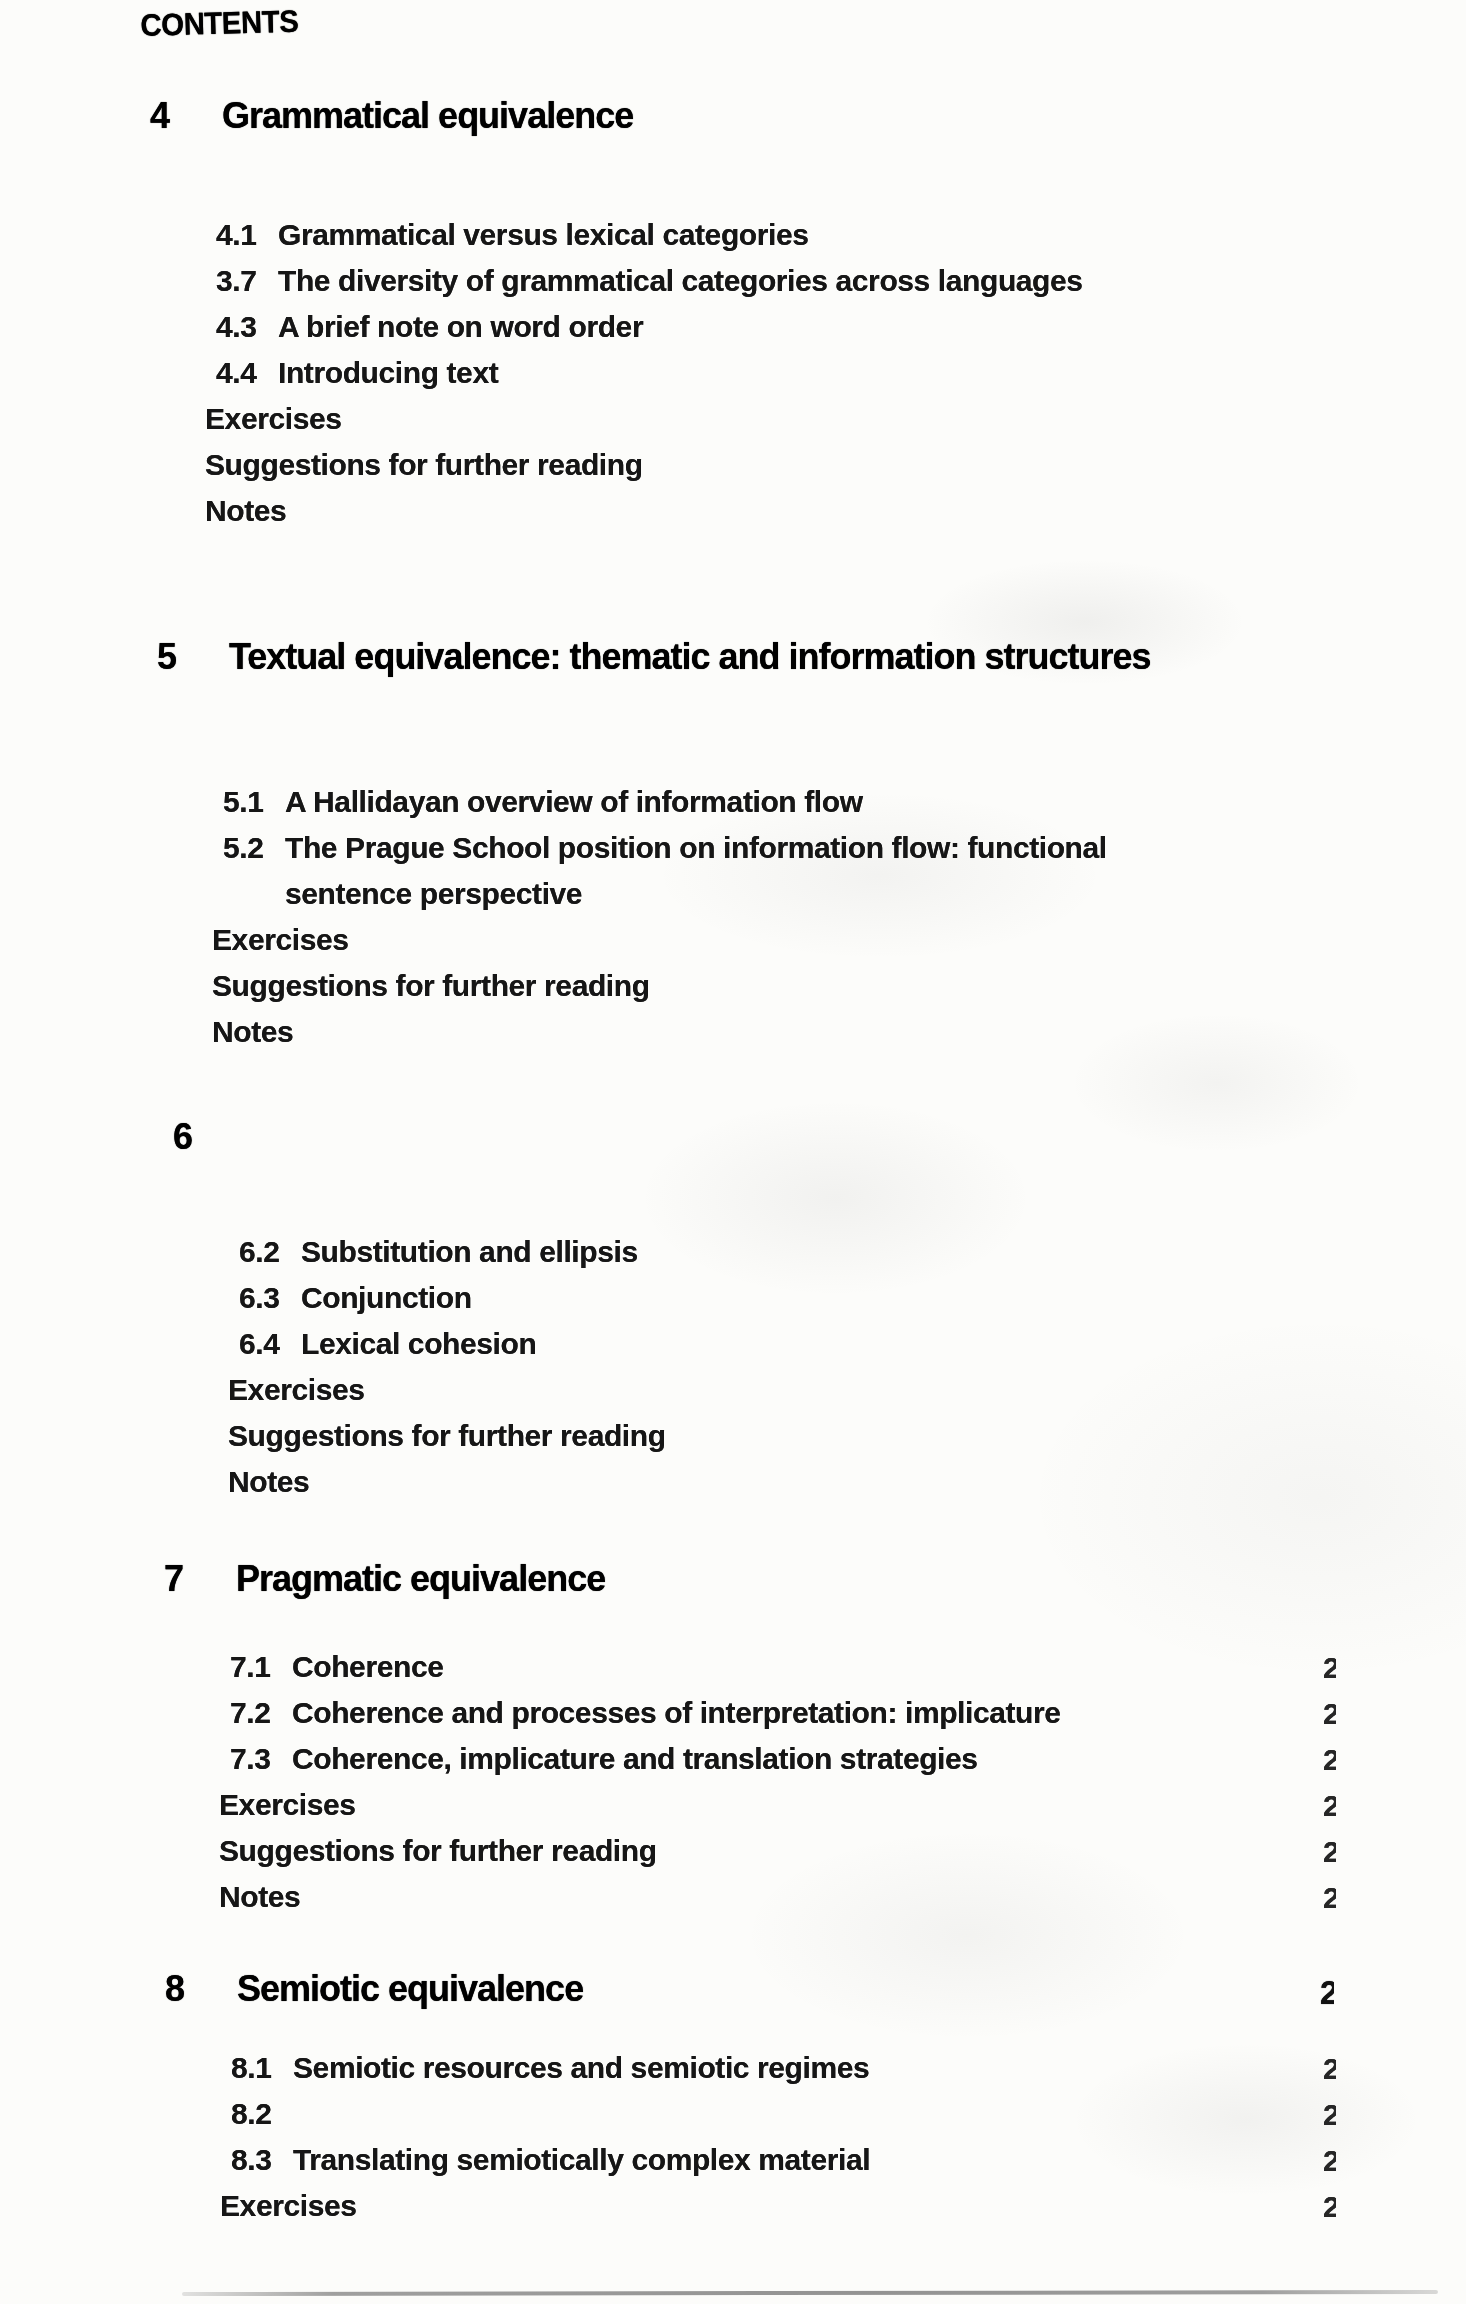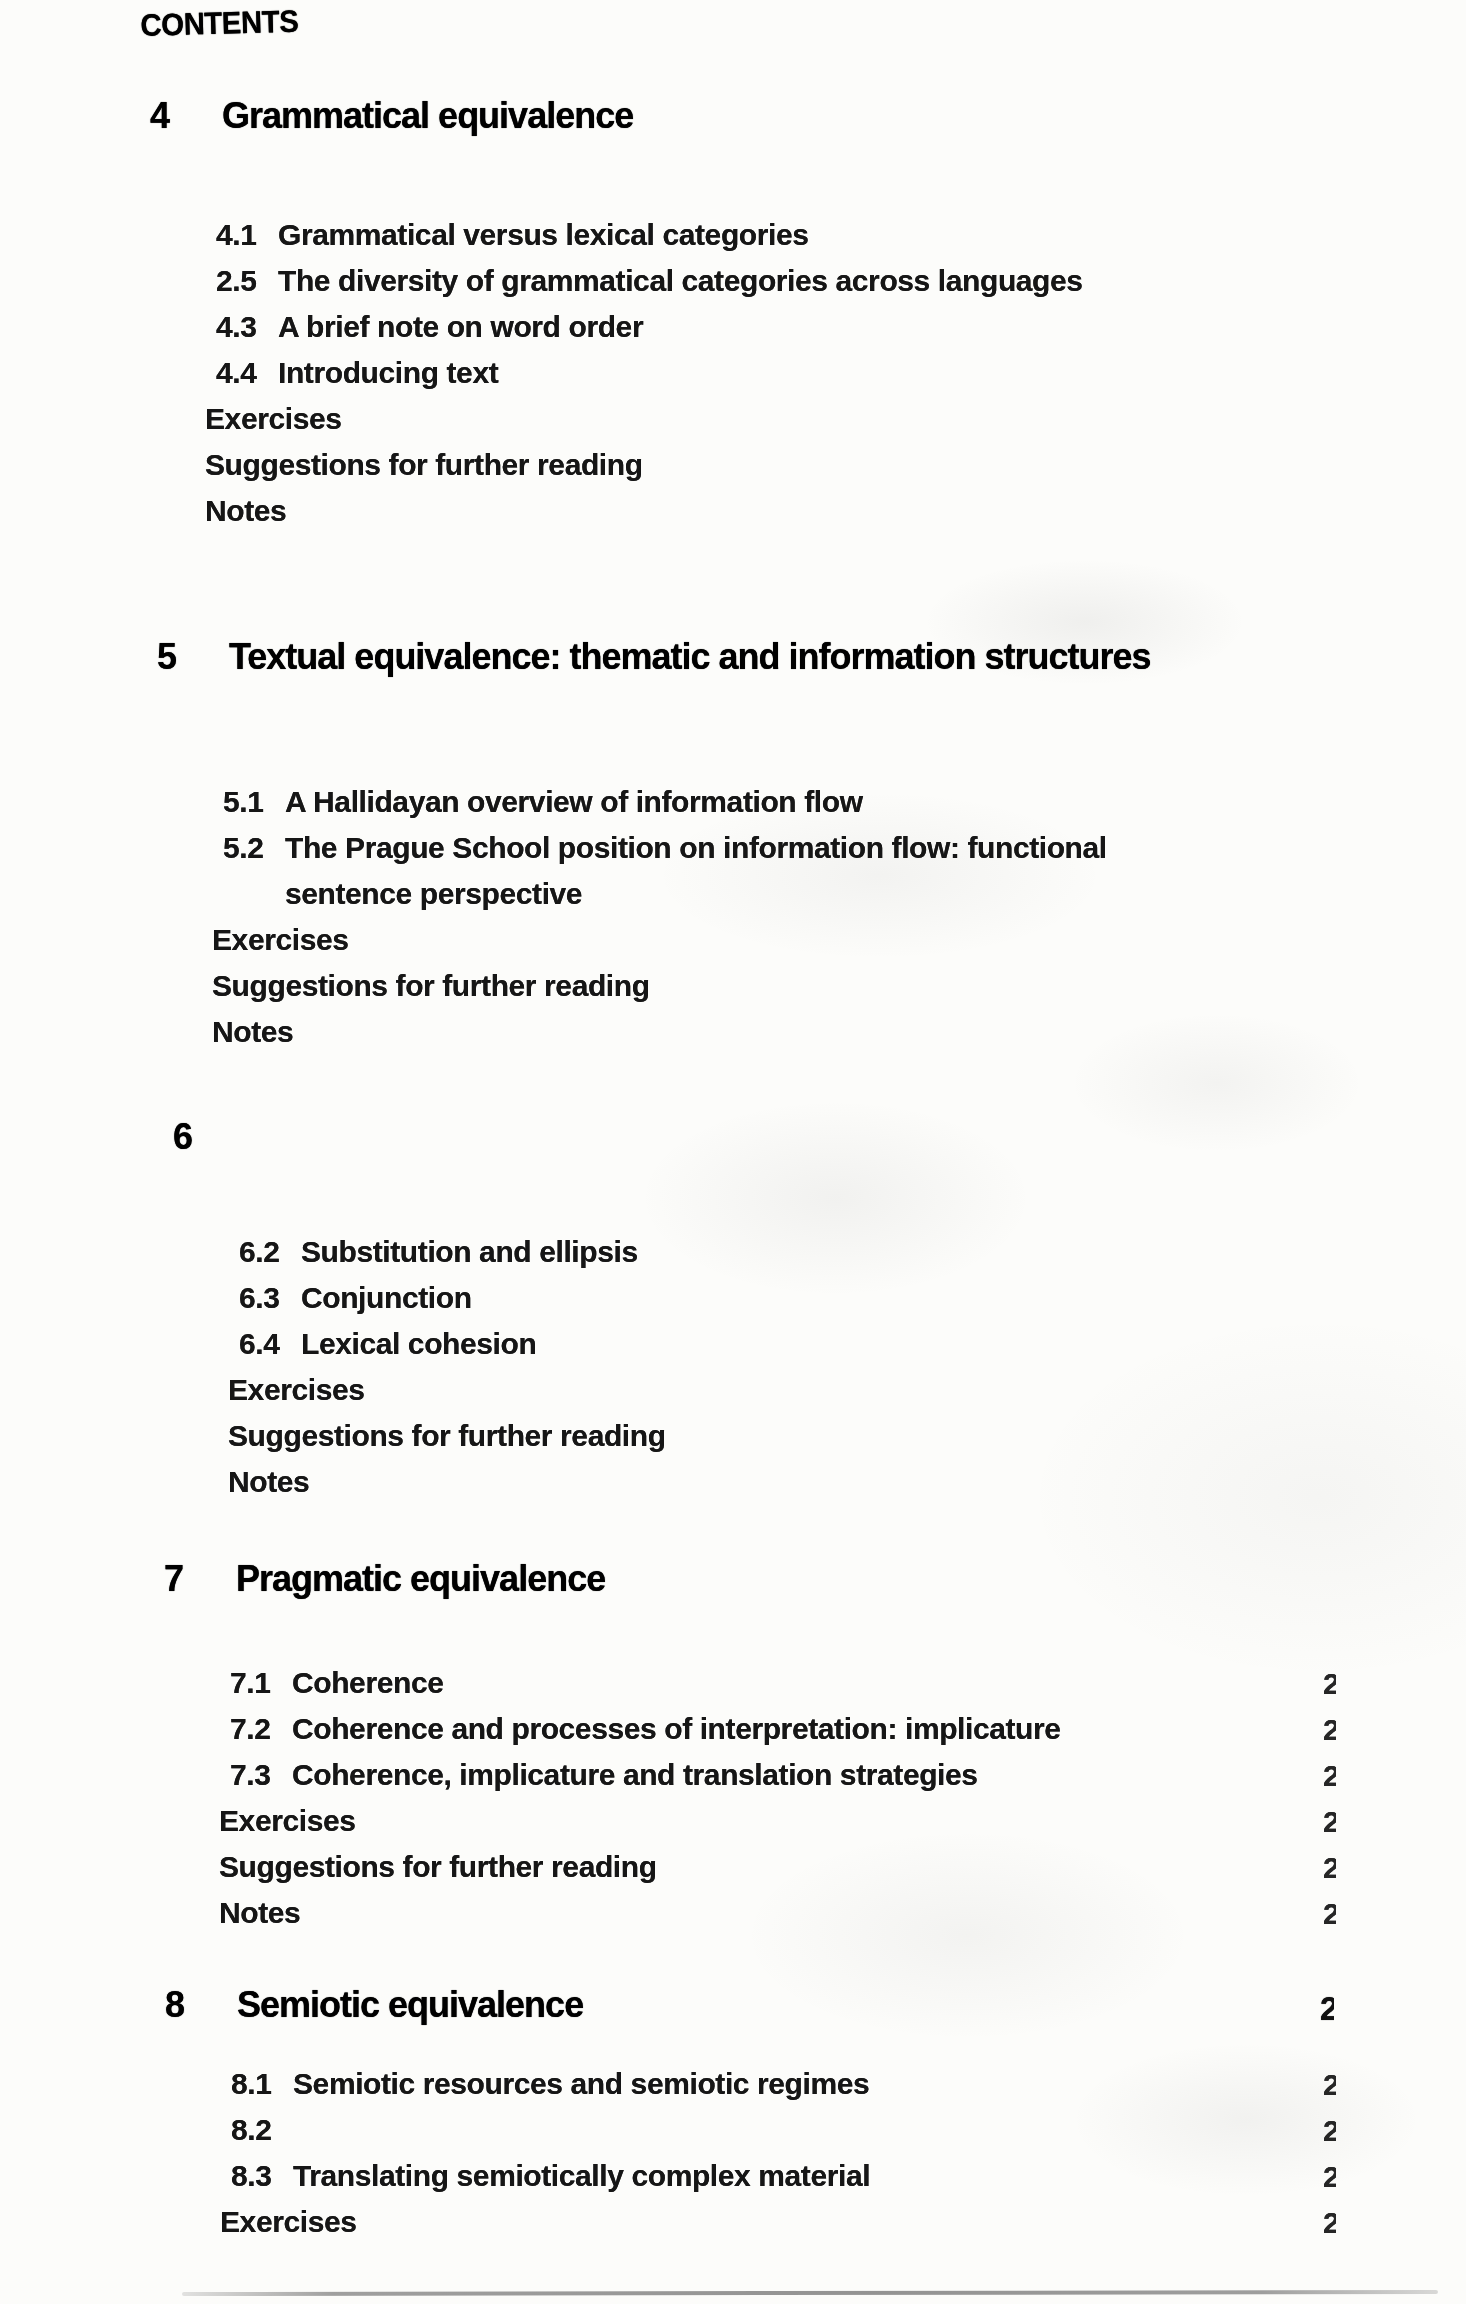--- a/index.html
+++ b/index.html
@@ -89,21 +89,21 @@
     <div class="ch-head">
       <span class="ch-num">4</span>
       <span class="ch-title">Grammatical equivalence</span>
     </div>
     <div class="items" style="margin-top:76px;">
       <div class="row num-row">
         <span class="inum">4.1</span>
         <span class="ilabel">Grammatical versus lexical categories</span>
       </div>
       <div class="row num-row">
-        <span class="inum">2.5</span>
+        <span class="inum">3.7</span>
         <span class="ilabel">The diversity of grammatical categories across languages</span>
       </div>
       <div class="row num-row">
         <span class="inum">4.3</span>
         <span class="ilabel">A brief note on word order</span>
       </div>
       <div class="row num-row">
         <span class="inum">4.4</span>
         <span class="ilabel">Introducing text</span>
       </div>
@@ -175,21 +175,21 @@
         <span class="ilabel">Notes</span>
       </div>
     </div>
   </section>
 
   <section class="chapter" style="--ox:14px; margin-top:54px;">
     <div class="ch-head">
       <span class="ch-num">7</span>
       <span class="ch-title">Pragmatic equivalence</span>
     </div>
-    <div class="items" style="margin-top:61px;">
+    <div class="items" style="margin-top:45px;">
       <div class="row num-row">
         <span class="inum">7.1</span>
         <span class="ilabel">Coherence</span>
         <span class="frag">2</span>
       </div>
       <div class="row num-row">
         <span class="inum">7.2</span>
         <span class="ilabel">Coherence and processes of interpretation: implicature</span>
         <span class="frag">2</span>
       </div>

